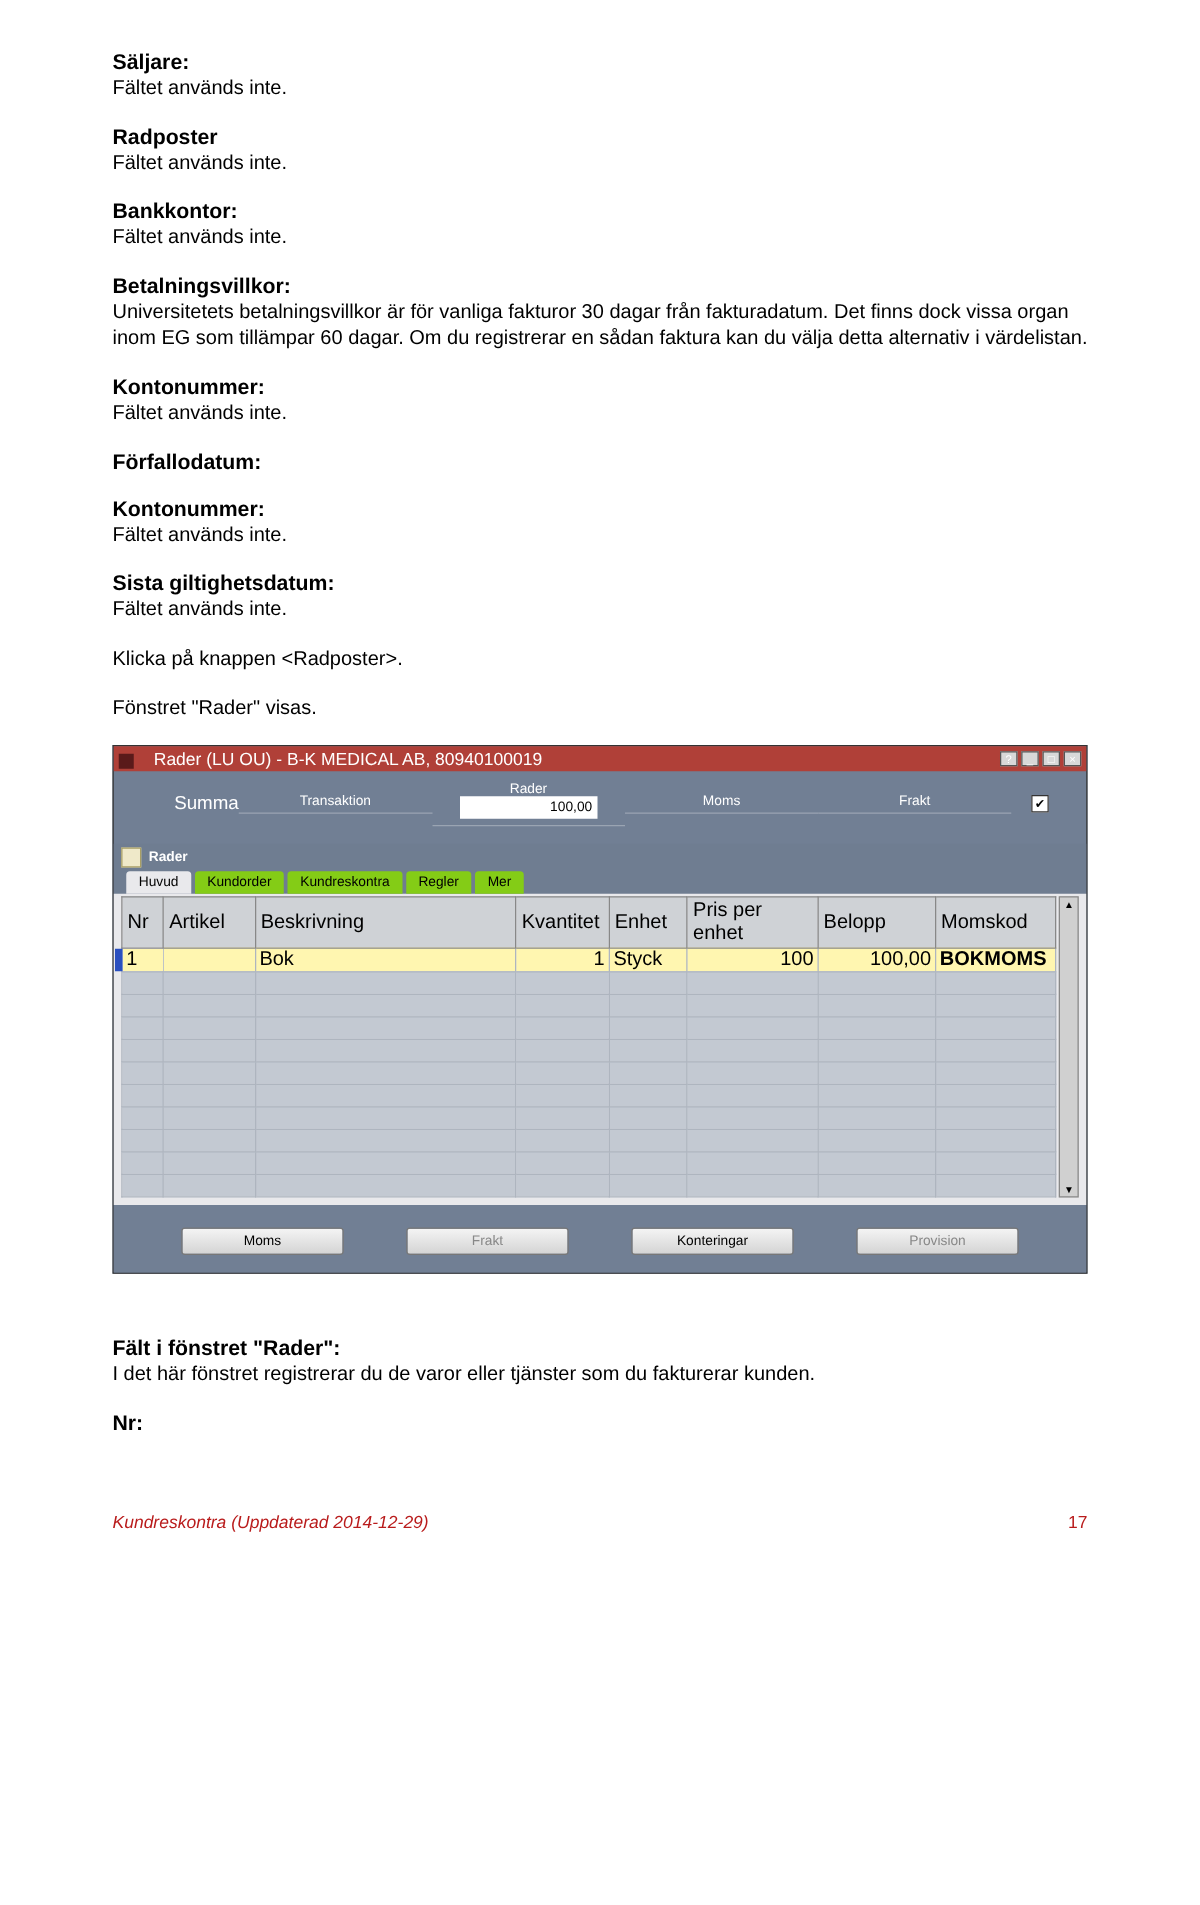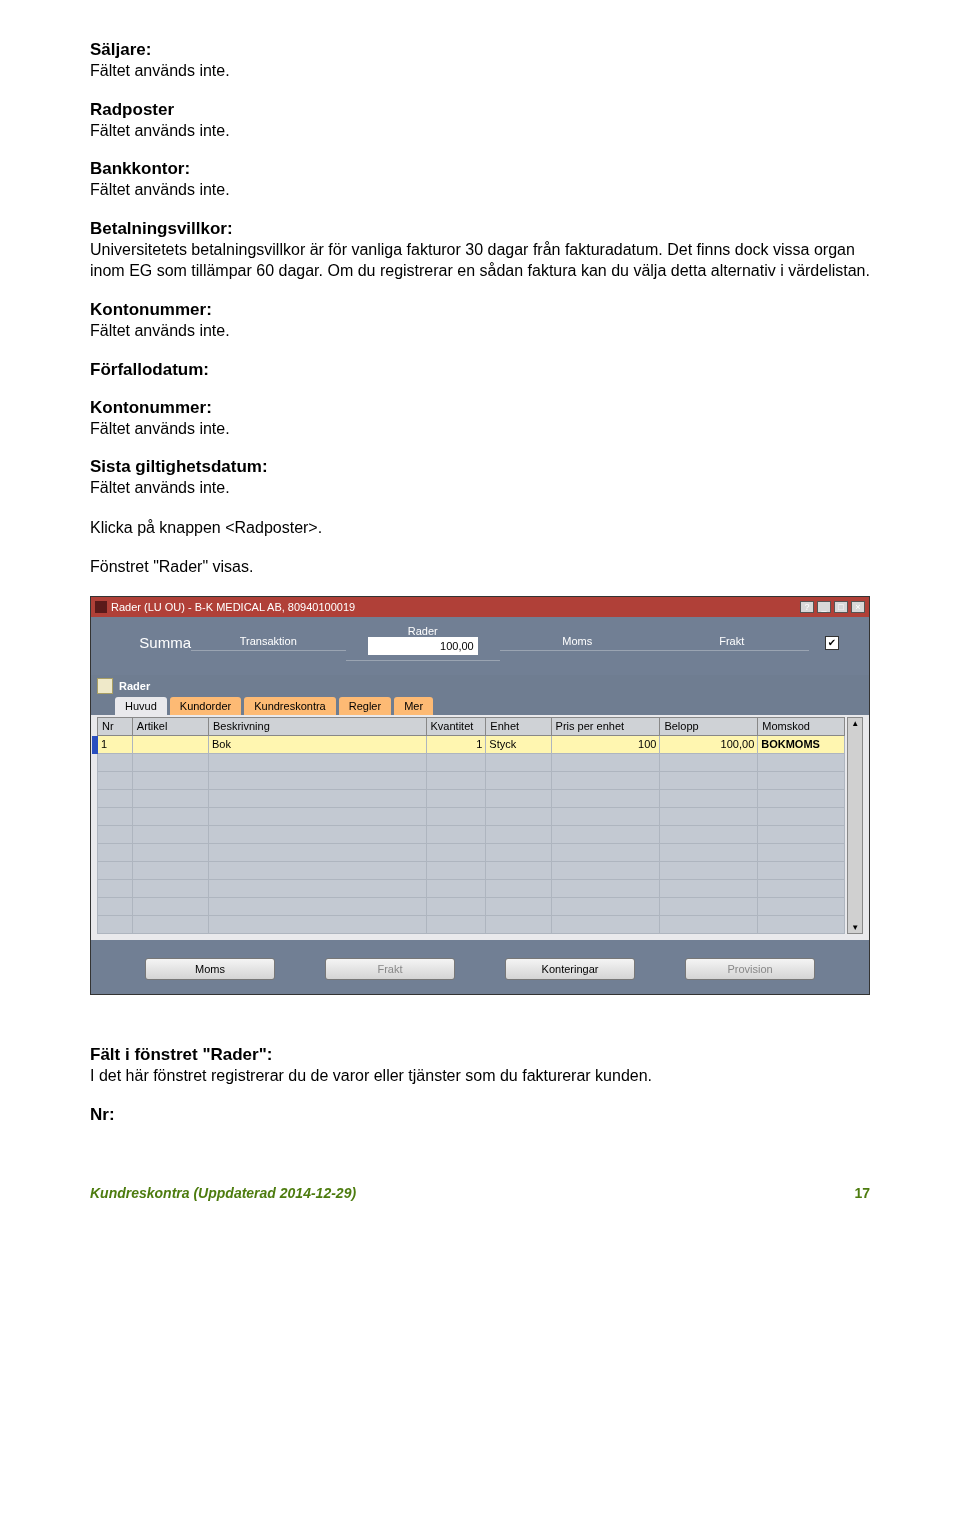--- a/index.html
+++ b/index.html
@@ -25,21 +25,21 @@
   }
   .ss-titlebar {
     background: #b04038;
     color: #fff;
     height: 20px;
     display: flex;
     align-items: center;
     justify-content: space-between;
     padding: 0 4px;
   }
-  .ss-titlebar .title { font-size: 11px; display: flex; align-items: flex-end; gap: 4px; }
+  .ss-titlebar .title { font-size: 14px; display: flex; align-items: flex-end; gap: 16px; }
   .ss-titlebar .wc { display: flex; gap: 3px; }
   .ss-titlebar .wc span {
     width: 14px; height: 12px; background: #d8d8d8; border: 1px solid #555;
     display: inline-flex; align-items: center; justify-content: center; font-size: 9px;
   }
   .ss-summary {
     display: flex;
     align-items: center;
     padding: 8px 30px 14px 30px;
     color: #fff;
@@ -55,38 +55,38 @@
     display: inline-flex; align-items: center; justify-content: center; font-size: 10px; color: #000;
   }
   .ss-panel-head {
     background: #6f7d91;
     display: flex; align-items: center; gap: 6px; padding: 3px 6px; color: #fff;
   }
   .ss-panel-head .icon {
     width: 16px; height: 16px; background: #efe9c9; border: 1px solid #a89e64;
   }
   .ss-tabs {
-    display: flex; gap: 3px; padding: 0 24px; background: #6f7d91;
+    display: flex; gap: 3px; padding: 0 10px; background: #6f7d91;
   }
   .ss-tab {
-    background: #fdba74; color: #000; padding: 3px 10px; font-size: 11px;
+    background: #84cc16; color: #000; padding: 3px 10px; font-size: 11px;
     border-top-left-radius: 3px; border-top-right-radius: 3px;
   }
   .ss-tab.active { background: #e9e9ec; }
   .ss-grid {
     background: #e9e9ec;
     padding: 2px 6px 6px 6px;
   }
   .ss-grid-inner {
     display: flex;
   }
   .ss-grid table {
     width: 100%;
     border-collapse: collapse;
-    font-size: 11px;
+    font-size: 16px;
     border-radius: 30px;
   }
   .ss-grid th {
     background: #cfd2d6;
     border: 1px solid #888;
     padding: 2px 4px;
     text-align: left;
     font-weight: normal;
     height: 18px;
   }
@@ -119,21 +119,21 @@
   }
   .ss-btn {
     background: linear-gradient(#f4f4f4,#d4d4d4);
     border: 1px solid #777; border-radius: 3px;
     width: 130px; height: 22px; font-size: 11px;
     display: flex; align-items: center; justify-content: center;
   }
   .ss-btn.disabled { color: #888; }
   .footer {
     display: flex; justify-content: space-between;
-    font-size: 14px; color: #4d7c0f; margin-top: 60px; font-weight: bold;
+    font-size: 14px; color: #b91c1c; margin-top: 60px;
   }
   .after-ss .section { margin-bottom: 18px; }
 </style>
 </head>
 <body>
 
 <div>
   <div class="section">
     <div class="heading">Säljare:</div>
     <div class="body-text">Fältet används inte.</div>

